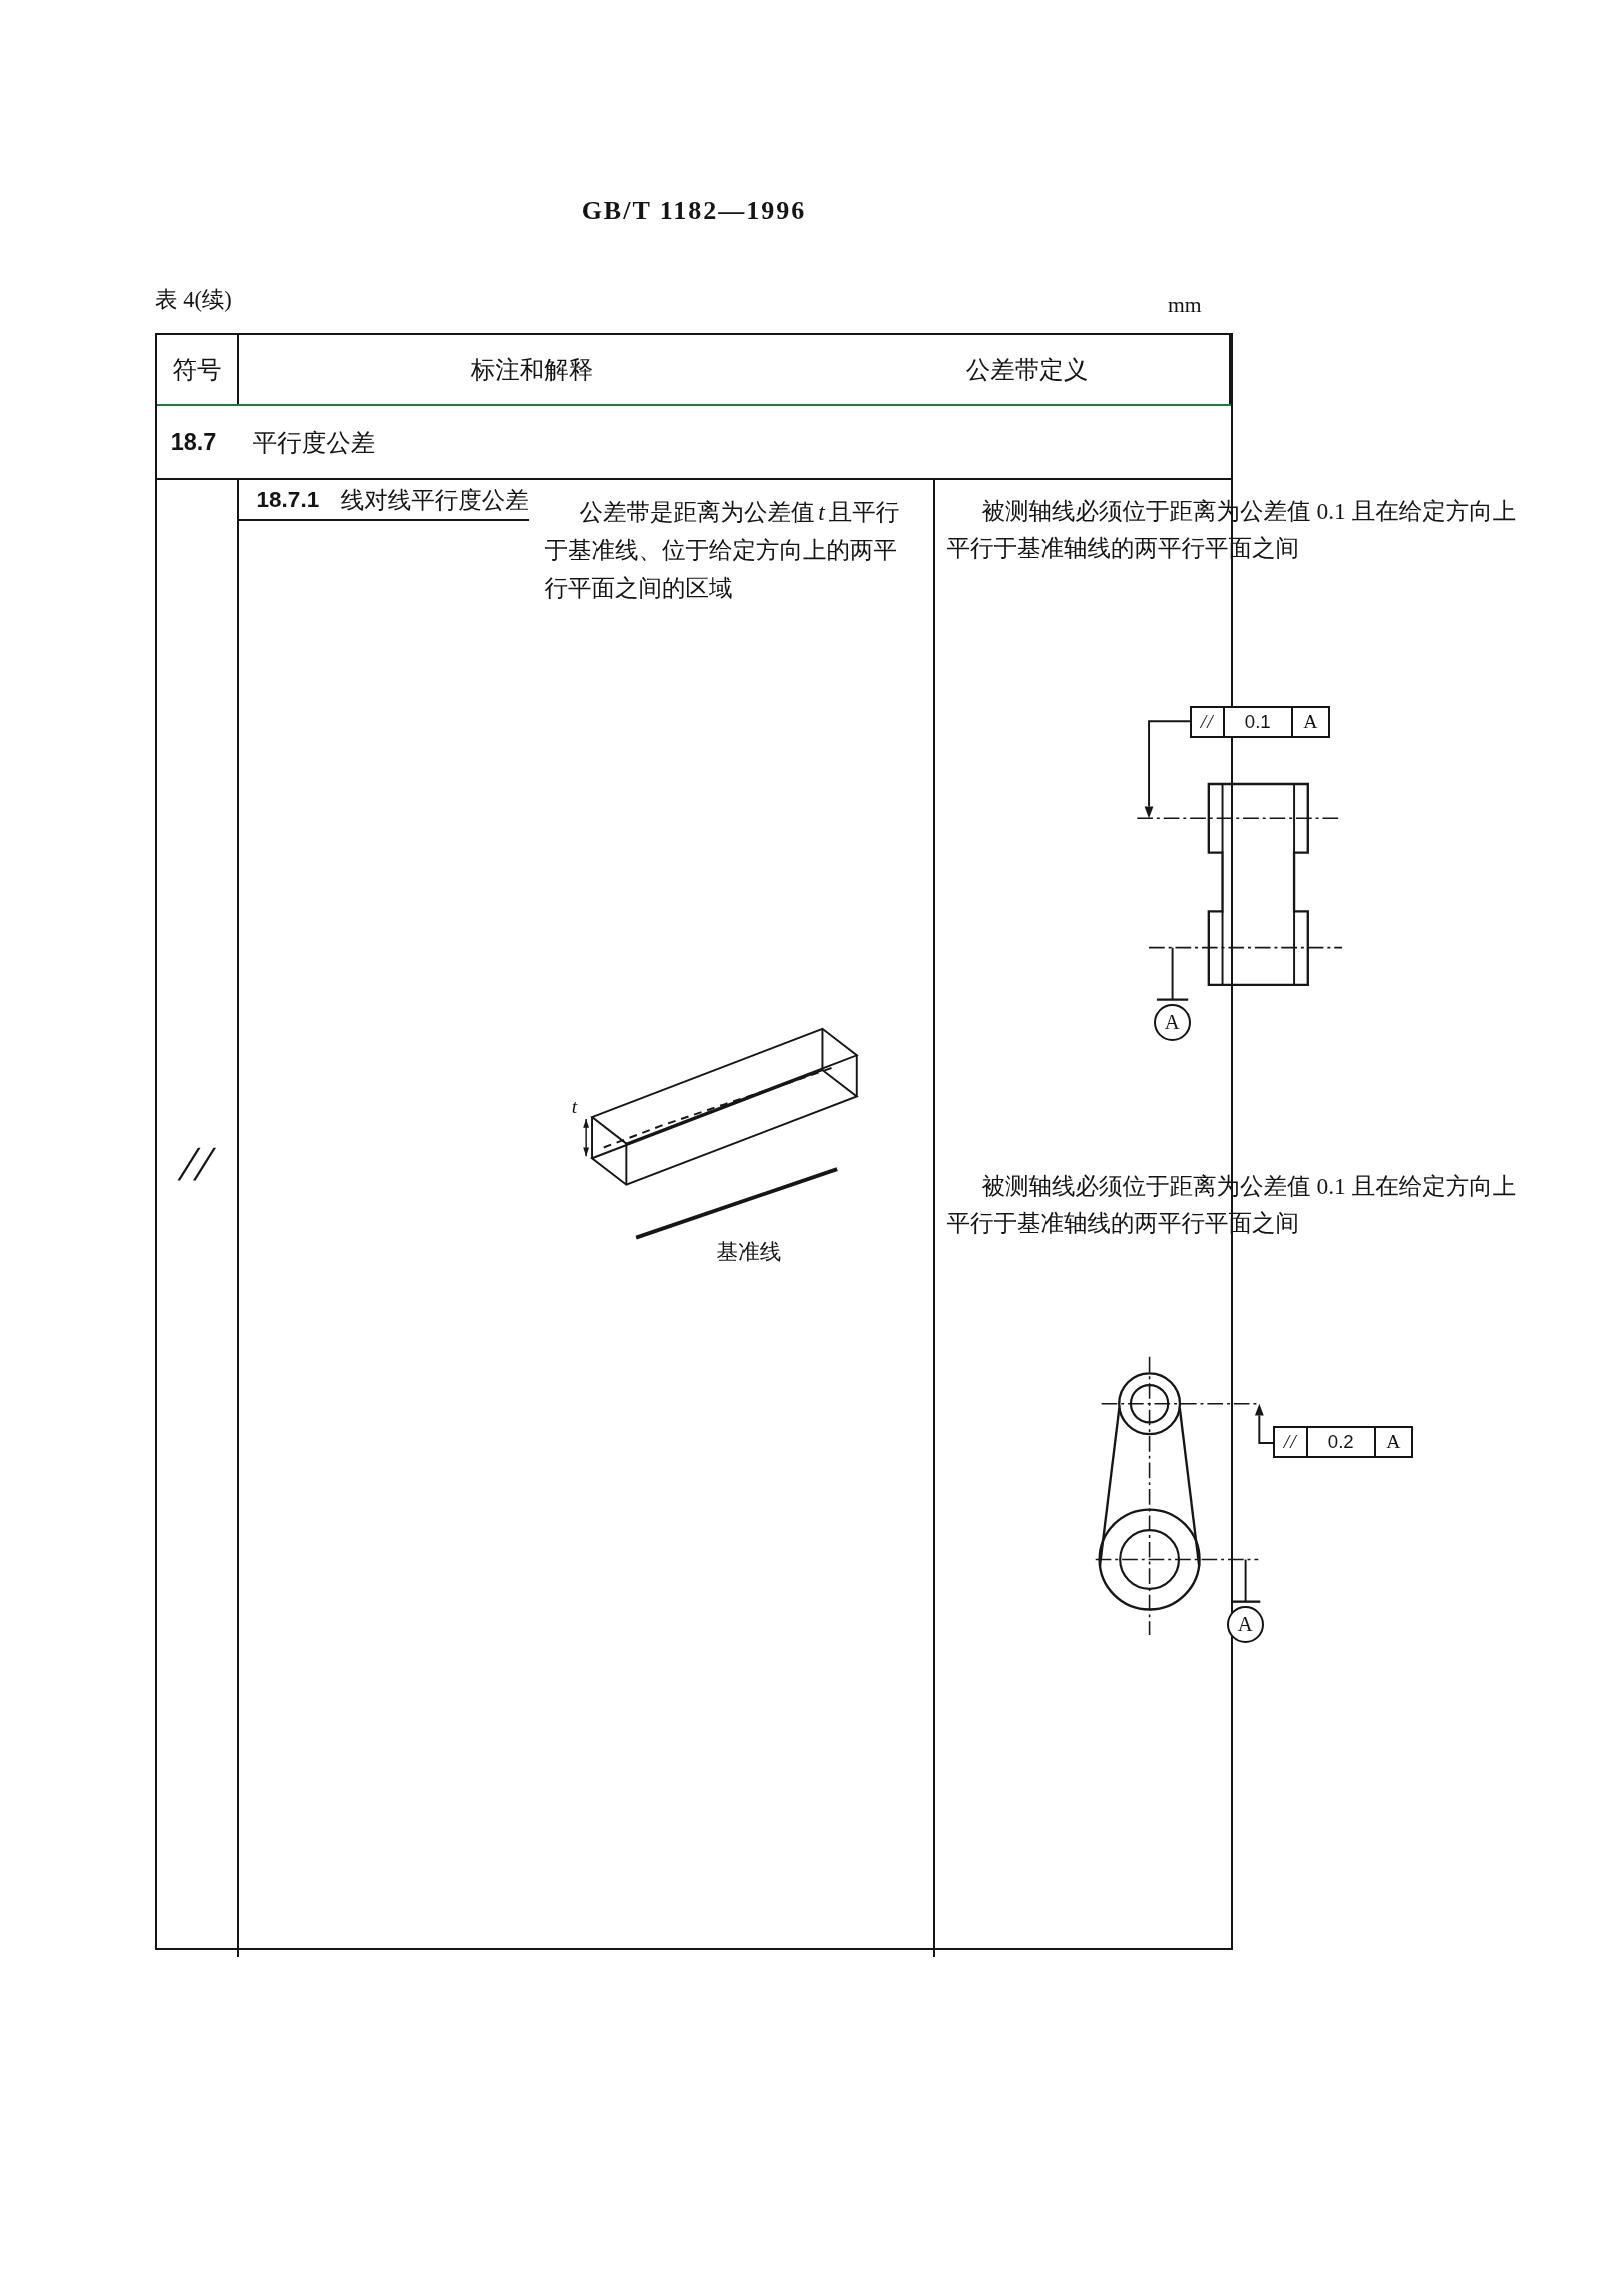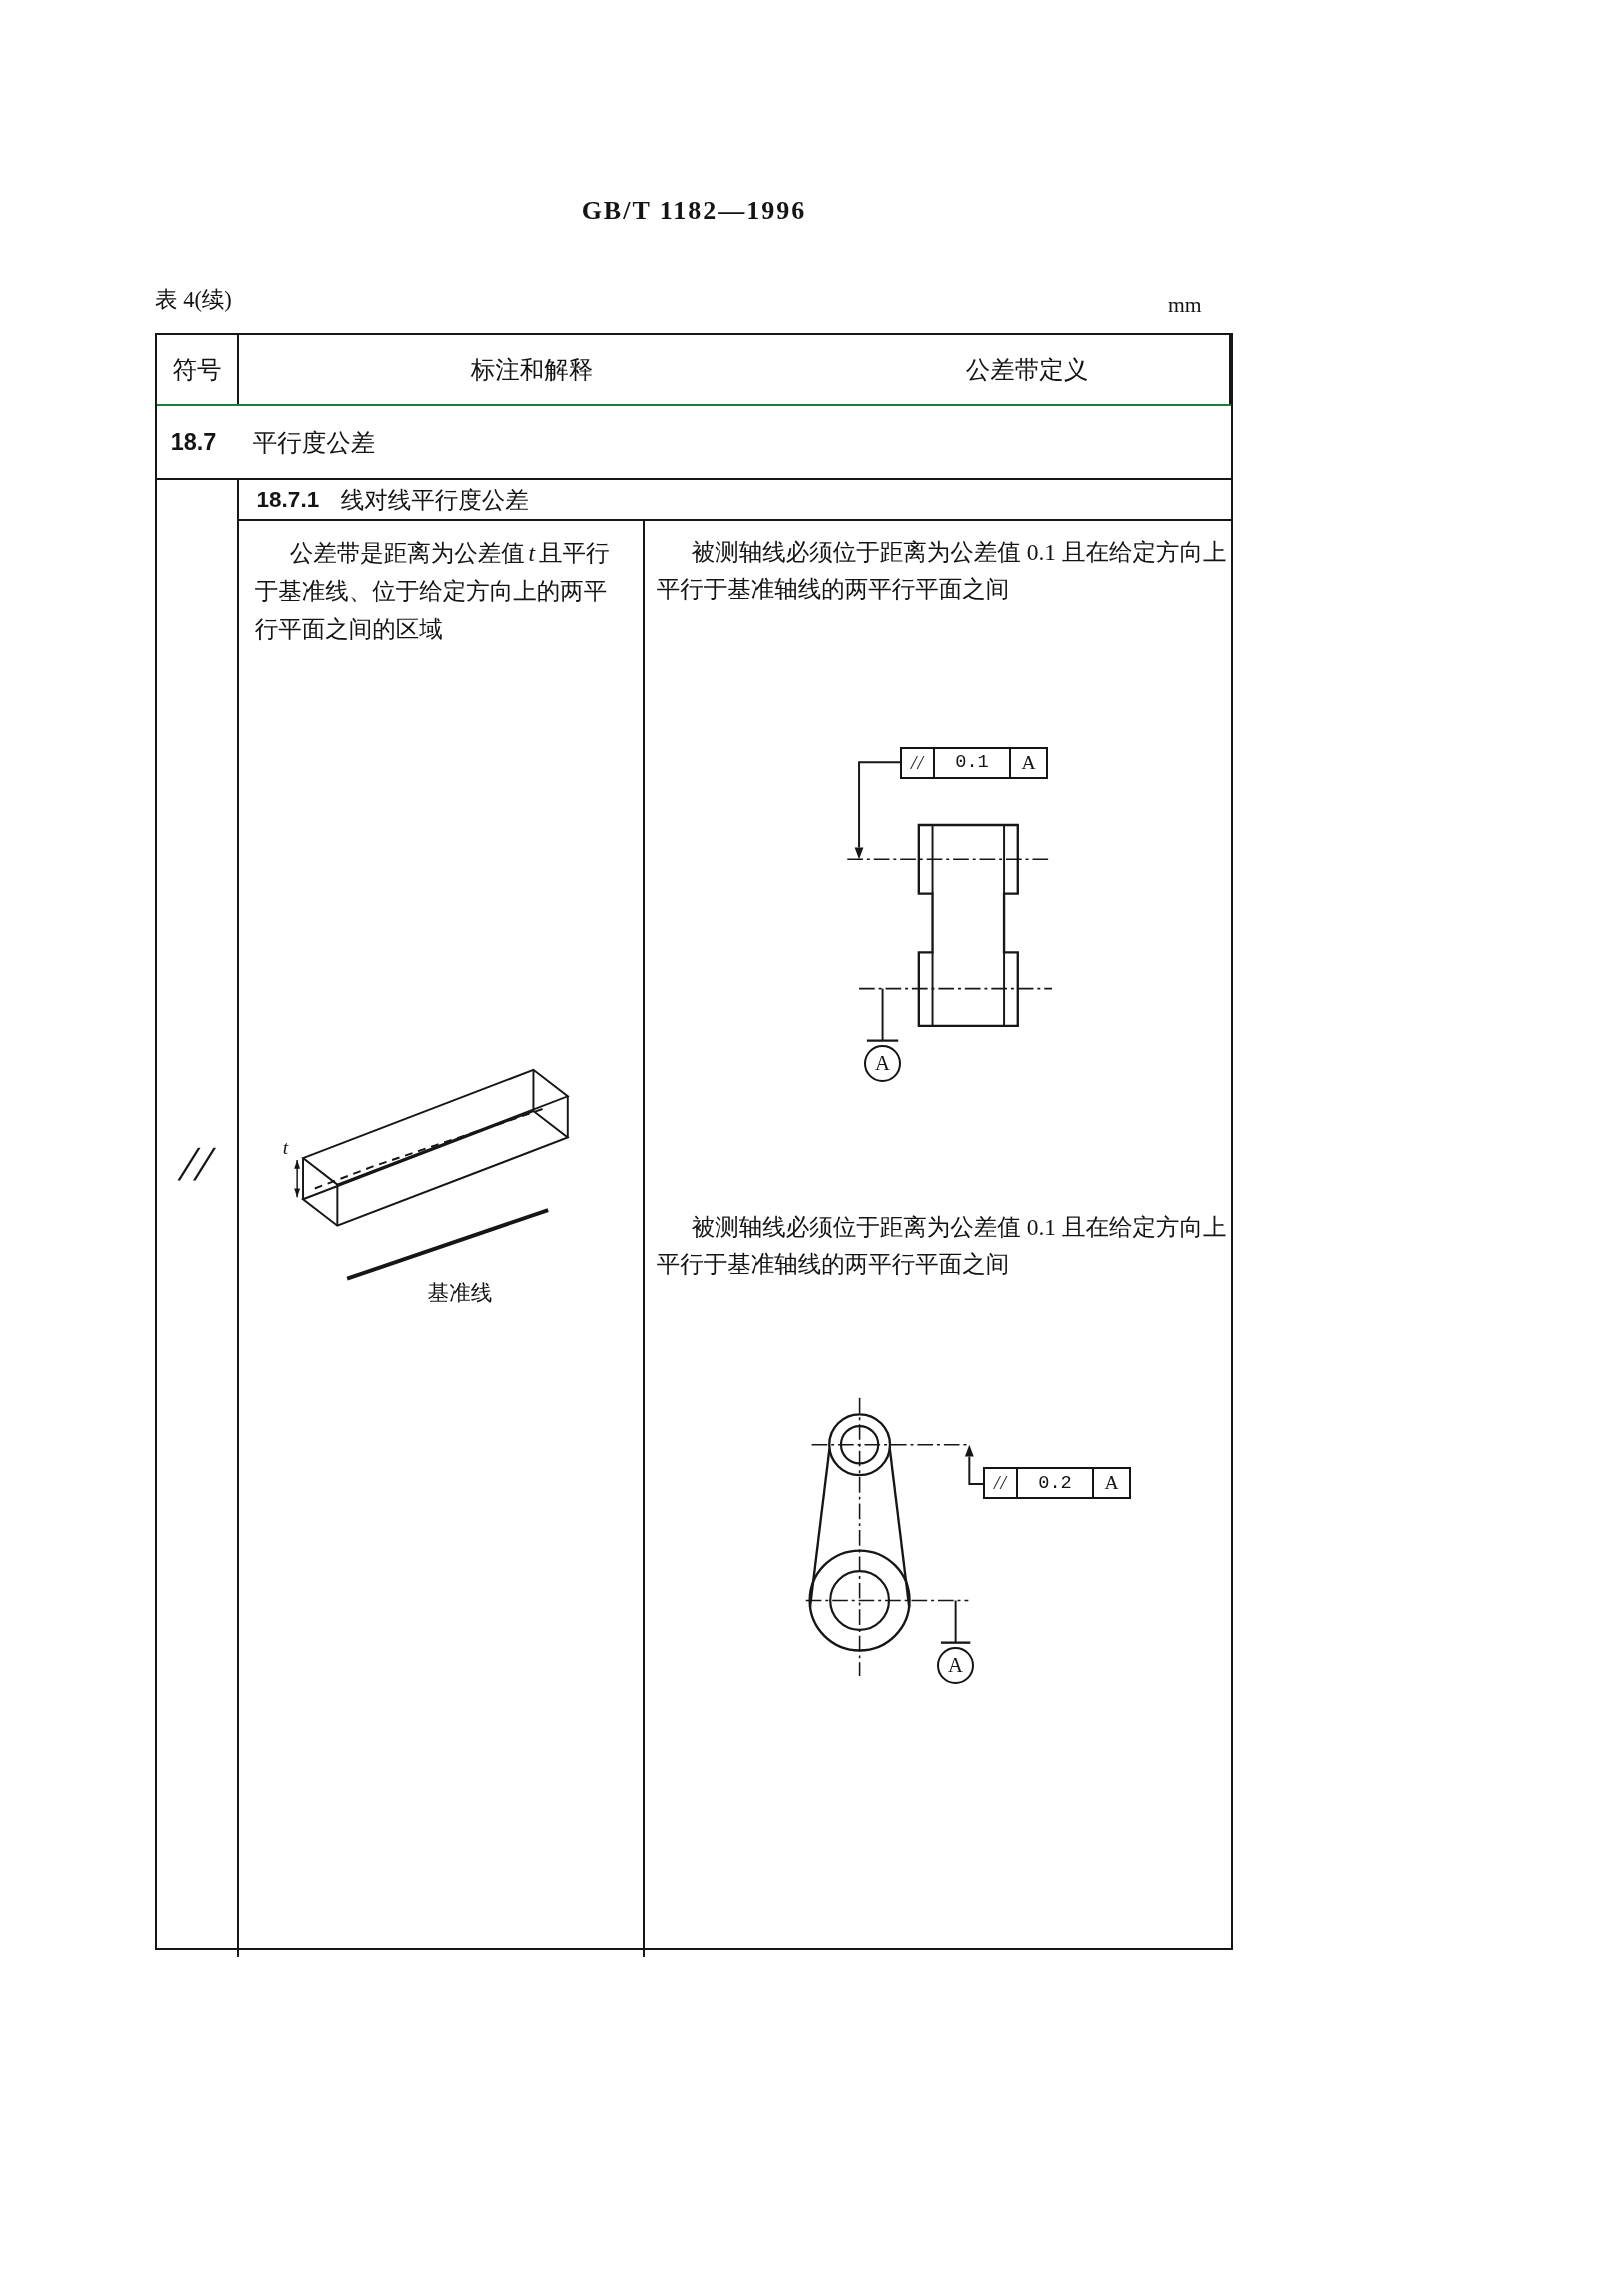--- a/index.html
+++ b/index.html
@@ -38,21 +38,21 @@
   .sec-num { margin-left:13.7px; width:80px; font-weight:bold; font-family:"Liberation Sans",sans-serif; font-size:23.5px; }
   .sec-title { margin-left:2px; }
 
   .body-row { display:flex; height:1477px; }
   .sym-cell { width:82px; border-right:2px solid #161616; position:relative; }
   .sym-glyph {
     position:absolute; top:659px; left:50%;
     transform:translateX(-50%) skewX(-6deg);
     font-style:italic; font-size:49px; letter-spacing:2px; line-height:1;
   }
-  .right-part { flex:1; display:flex; flex-direction:column; }
+  .right-part { flex:1; display:flex; flex-direction:row; }
   .sub-row {
     height:41px; border-bottom:2px solid #161616;
     display:flex; align-items:center; font-size:23.5px;
   }
   .sub-num { margin-left:17.6px; font-weight:bold; font-family:"Liberation Sans",sans-serif; font-size:22.5px; }
   .sub-title { margin-left:21.6px; }
 
   .content-row { flex:1; display:flex; }
   .def-cell { width:406px; border-right:2px solid #161616; position:relative; }
   .int-cell { flex:1; position:relative; }
@@ -74,21 +74,21 @@
   .figA { left:14.7px; top:534px; width:353px; height:265px; }
   .figB { left:167px; top:208px; width:245px; height:387px; }
   .figC { left:147px; top:861px; width:338px; height:343px; }
 
   .tol-frame {
     position:absolute; display:flex; align-items:stretch;
     border:2px solid #141414; height:32px; background:#fff;
   }
   .tf-cell { display:flex; align-items:center; justify-content:center; font-size:19.6px; }
   .tf-sym { width:33px; border-right:2px solid #141414; font-style:italic; letter-spacing:1px; }
-  .tf-val { width:76px; border-right:2px solid #141414; font-family:Liberation Mono, monospace; font-size:18.6px; }
+  .tf-val { width:68px; border-right:2px solid #141414; font-family:Liberation Sans, sans-serif; font-size:18.6px; }
   .tf-dat { width:35px; }
 
   .datum-circle {
     position:absolute; width:37px; height:37px; border:2px solid #141414;
     border-radius:50%; display:flex; align-items:center; justify-content:center;
     font-size:20.6px; background:#fff;
   }
 
   svg text { fill:#141414; font-family:"Liberation Serif","DejaVu Serif",serif; }
 </style>

